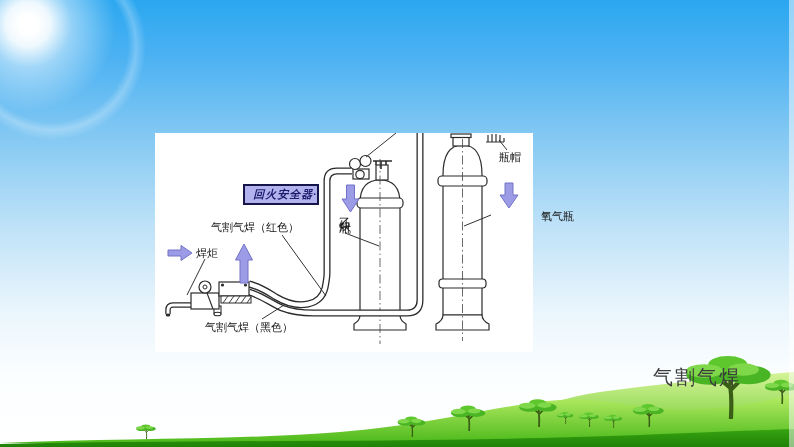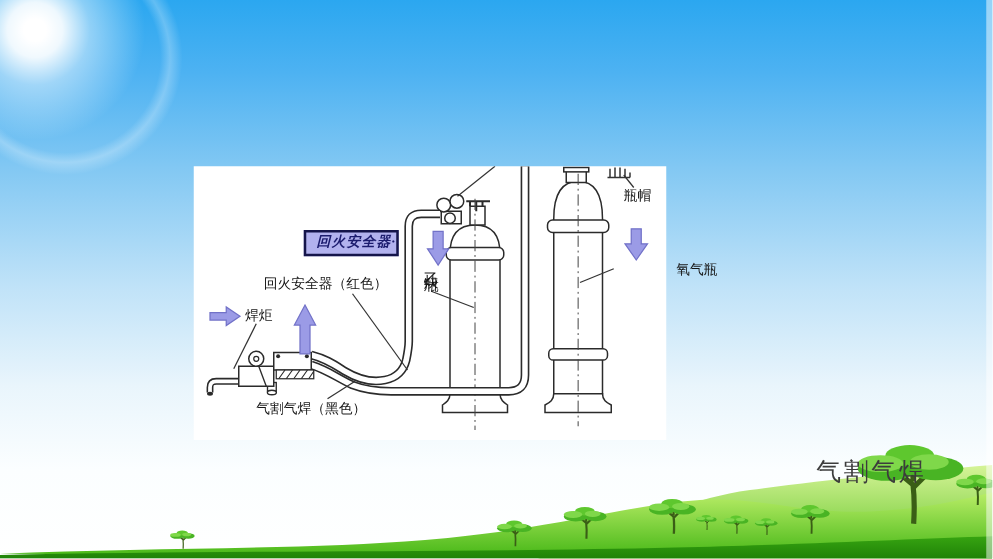--- a/index.html
+++ b/index.html
@@ -167,21 +167,21 @@
         <path d="M344,7 L352,17"></path>
         <path d="M211,24 L241,0"></path>
       </g>
 
       <g stroke="#333" stroke-width="1.2" fill="none">
         <path d="M331,9 H349 M333,2 V9 M337,1 V9 M341,1 V9 M345,2 V9 M349,9 V5"></path>
       </g>
     </svg>
 
     <div class="hbox">回火安全器·</div>
-    <div class="lbl" style="left:56px;top:88px;">回火安全器（红色）</div>
+    <div class="lbl" style="left:56px;top:88px;">气割气焊（红色）</div>
     <div class="lbl" style="left:41px;top:114px;">焊炬</div>
     <div class="lbl" style="left:50px;top:188px;">气割气焊（黑色）</div>
     <div class="lbl v-lbl" style="left:183px;top:75px;">乙炔瓶</div>
     <div class="lbl" style="left:338px;top:77px;margin-left:48px;">氧气瓶</div>
     <div class="lbl" style="left:344px;top:18px;text-align:right;">瓶帽</div>
   </div>
 
   <div class="footer">气割气焊</div>
 
   <div class="edge-light"></div>

